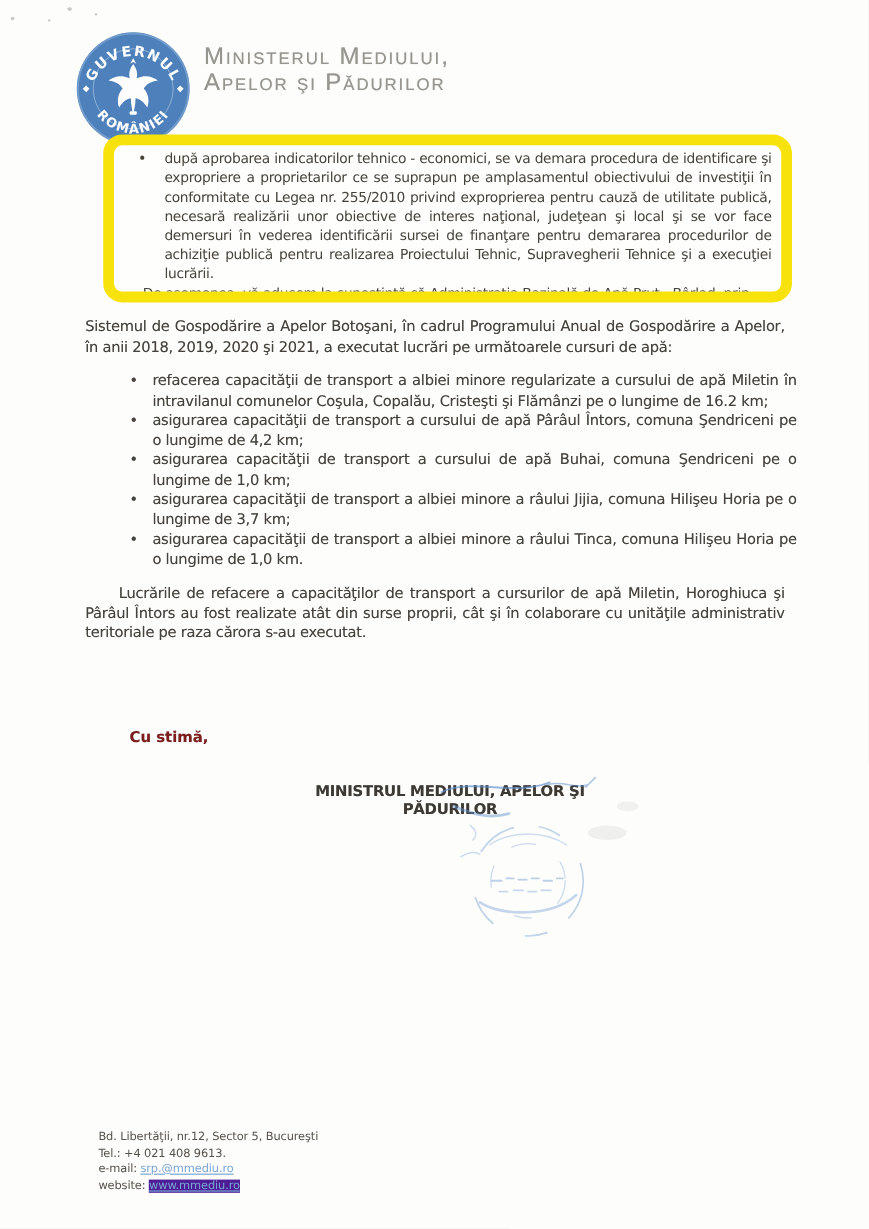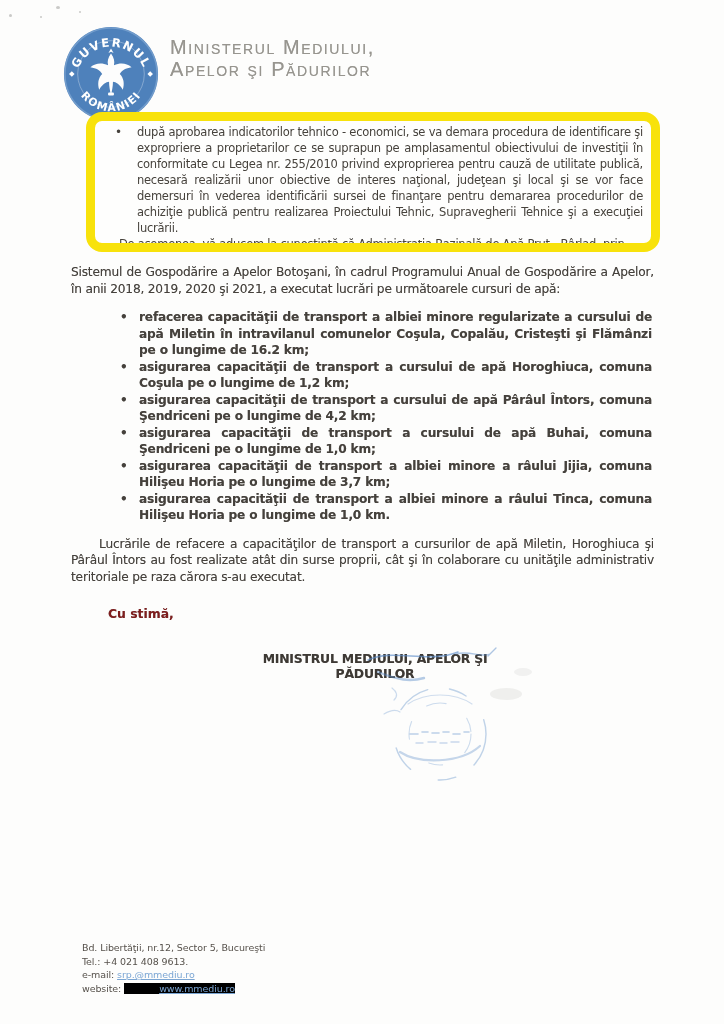--- a/index.html
+++ b/index.html
@@ -39,21 +39,21 @@
   }
   
   .doc-body{
     position:absolute;left:59px;top:252px;width:607px;
     font-size:12.2px;line-height:16.5px;letter-spacing:-.2px;
     text-align:justify;color:#45413c;
     text-shadow:0 0 .4px rgba(69,65,60,.45);
   }
   .doc-body p{margin:12px;}
   .indent{text-indent:28px;}
-  ul.works{list-style:none;margin:12px;padding:0 2px 0 68px;font-weight:bold;}
+  ul.works{list-style:none;margin:0;padding:0 2px 0 68px;}
   ul.works li{position:relative;text-align:justify;}
   ul.works li:before{content:"•";position:absolute;left:-19px;top:0;font-size:12px;}
   
   .salutation{
     position:absolute;left:108px;top:606px;
     font-size:12.4px;font-weight:bold;color:#7f1d1d;
     text-shadow:0 0 .4px rgba(61,57,52,.5);
     text-align:right;
   }
   .sig-block{
@@ -64,21 +64,21 @@
   .sig-name{font-size:12.4px;font-weight:bold;margin-top:9px;}
   .stamp{position:absolute;left:338px;top:642px;width:205px;height:150px;z-index:4;pointer-events:none;}
   
   .footer{
     position:absolute;left:82px;top:941px;
     font-size:9.5px;line-height:13.5px;color:#56514b;
     letter-spacing:-.1px;
   }
   .footer .lbl{color:#56514b;}
   .footer a{color:#7ba6d4;text-decoration:underline;cursor:pointer;}
-  .footer a.hl-link{background:#000000;padding-left:35px;}
+  .footer a.hl-link{background:#4c1d95;}
 </style>
 </head>
 <body>
 
 <div class="page">
 
   <div class="speck" style="left:9px;top:14px;width:3px;height:3px"></div>
   <div class="speck" style="left:56px;top:6px;width:4px;height:3px"></div>
   <div class="speck" style="left:40px;top:16px;width:2px;height:2px"></div>
   <div class="speck" style="left:79px;top:11px;width:2px;height:2px"></div>
@@ -115,21 +115,20 @@
     <p class="hl-para">
       <span class="bullet-dot">•</span><span>după aprobarea indicatorilor tehnico - economici, se va demara procedura de identificare şi expropriere a proprietarilor ce se suprapun pe amplasamentul obiectivului de investiţii în conformitate cu Legea nr. 255/2010 privind exproprierea pentru cauză de utilitate publică, necesară realizării unor obiective de interes naţional, judeţean şi local şi se vor face demersuri în vederea identificării sursei de finanţare pentru demararea procedurilor de achiziţie publică pentru realizarea Proiectului Tehnic, Supravegherii Tehnice şi a execuţiei lucrării.</span>
     </p>
     <p class="cut-line">De asemenea, vă aducem la cunoştinţă că Administraţia Bazinală de Apă Prut - Bârlad, prin</p>
   </div>
 
   <div class="doc-body">
     <p>Sistemul de Gospodărire a Apelor Botoşani, în cadrul Programului Anual de Gospodărire a Apelor, în anii 2018, 2019, 2020 şi 2021, a executat lucrări pe următoarele cursuri de apă:</p>
     <ul class="works">
       <li>refacerea capacităţii de transport a albiei minore regularizate a cursului de apă Miletin în intravilanul comunelor Coşula, Copalău, Cristeşti şi Flămânzi pe o lungime de 16.2 km;</li>
-      <li>asigurarea capacităţii de transport a cursului de apă Horoghiuca, comuna Coşula pe o lungime de 1,2 km;</li>
       <li>asigurarea capacităţii de transport a cursului de apă Pârâul Întors, comuna Şendriceni pe o lungime de 4,2 km;</li>
       <li>asigurarea capacităţii de transport a cursului de apă Buhai, comuna Şendriceni pe o lungime de 1,0 km;</li>
       <li>asigurarea capacităţii de transport a albiei minore a râului Jijia, comuna Hilişeu Horia pe o lungime de 3,7 km;</li>
       <li>asigurarea capacităţii de transport a albiei minore a râului Tinca, comuna Hilişeu Horia pe o lungime de 1,0 km.</li>
     </ul>
     <p class="indent">Lucrările de refacere a capacităţilor de transport a cursurilor de apă Miletin, Horoghiuca şi Pârâul Întors au fost realizate atât din surse proprii, cât şi în colaborare cu unităţile administrativ teritoriale pe raza cărora s-au executat.</p>
   </div>
 
   <div class="salutation">Cu stimă,</div>
 

